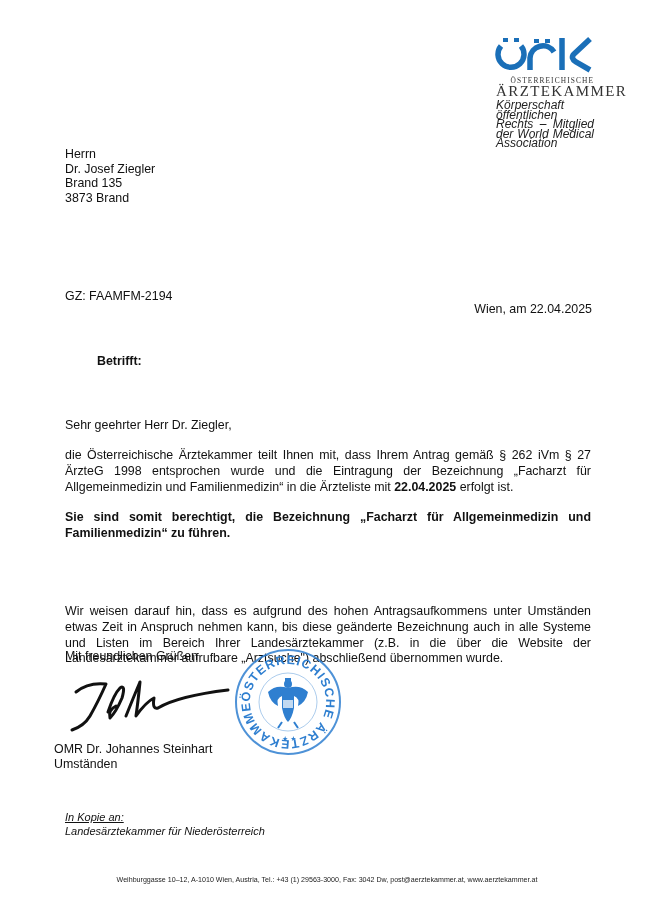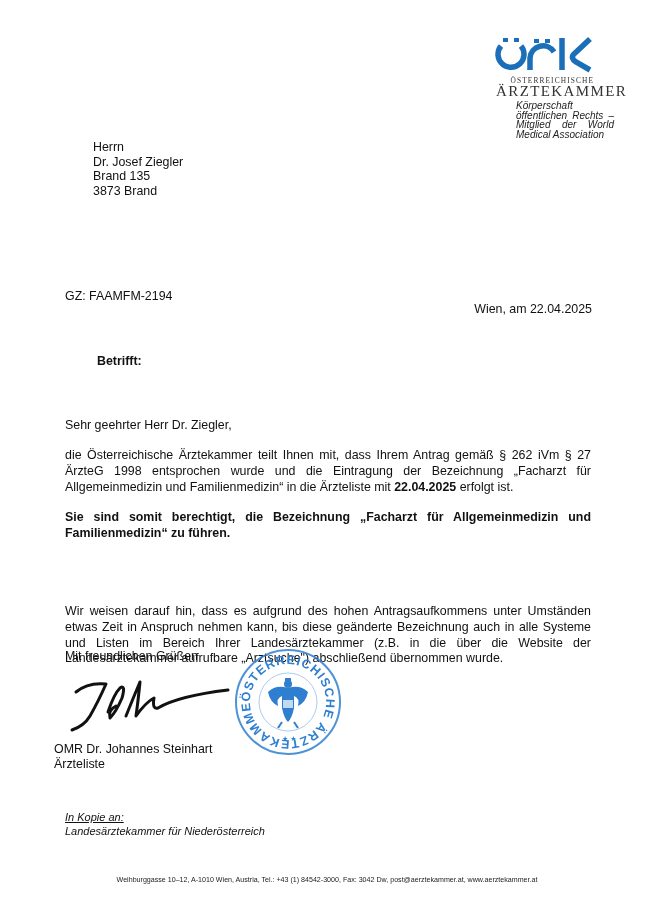--- a/index.html
+++ b/index.html
@@ -4,23 +4,23 @@
 <style>
   html, body { margin: 0; padding: 0; background: #ffffff; }
   body { width: 654px; height: 922px; position: relative; overflow: hidden;
          font-family: "Liberation Sans", sans-serif; color: #111; font-size: 12.4px; }
   .abs { position: absolute; }
   .logo { left: 494px; top: 36px; width: 100px; }
   .logo svg { display: block; }
   .org-name { left: 496px; top: 76px; width: 98px; font-family: "Liberation Serif", serif;
               font-size: 7.4px; letter-spacing: 1.1px; line-height: 10px; color: #333; text-align: right; }
   .org-name .line2 { font-size: 15px; letter-spacing: 1.4px; }
-  .org-sub { left: 516px; top: 101px; width: 98px; font-size: 10px; font-style: italic;
+  .org-sub { left: 496px; top: 101px; width: 98px; font-size: 12px; font-style: italic;
              line-height: 9.5px; color: #222; text-align: justify; text-align-last: left; }
-  .address { left: 65px; top: 140px; line-height: 14.5px; margin-left: 28px; }
+  .address { left: 65px; top: 147px; line-height: 14.5px; }
   .gz { left: 65px; top: 289px; }
   .date { right: 62px; top: 302px; }
   .subject { left: 65px; top: 353px; width: 530px; font-weight: bold; line-height: 16px; }
   .subject .label { position: absolute; left: 0; top: 0; margin-left: 32px; }
   .subject .text { margin-left: 68px; display: block; }
   .salutation { left: 65px; top: 418px; }
   .para { left: 65px; width: 526px; text-align: justify; line-height: 15.8px; }
   .p1 { top: 448px; }
   .p2 { top: 510px; font-weight: bold; }
   .p3 { top: 584px; margin-top: 20px; }
@@ -112,23 +112,23 @@
       <path d="M 56 42 Q 44 38 36 46 Q 38 56 46 60 Q 44 52 50 50 L 50 62 Q 52 72 56 76 Q 60 72 62 62 L 62 50 Q 68 52 66 60 Q 74 56 76 46 Q 68 38 56 42 Z"></path>
       <path d="M 50 76 L 46 82 M 62 76 L 66 82" stroke="#2f7fd0" stroke-width="2"></path>
     </g>
     <rect x="51" y="54" width="10" height="8" fill="#ffffff" opacity="0.7"></rect>
     <text x="50" y="95" font-size="7" fill="#2f7fd0" font-family="'Liberation Sans', sans-serif">★ ★</text>
   </svg>
 </div>
 
 <div class="abs signer">
   <div>OMR Dr. Johannes Steinhart</div>
-  <div>Ärzteliste</div>
+  <div>Umständen</div>
 </div>
 
 <div class="abs copy">
   <div class="head">In Kopie an:</div>
   <div>Landesärztekammer für Niederösterreich</div>
 </div>
 
 <div class="abs footer">
-  <div>Weihburggasse 10–12, A-1010 Wien, Austria, Tel.: +43 (1) 84542-3000, Fax: 3042 Dw, post@aerztekammer.at, www.aerztekammer.at</div>
+  <div>Weihburggasse 10–12, A-1010 Wien, Austria, Tel.: +43 (1) 29563-3000, Fax: 3042 Dw, post@aerztekammer.at, www.aerztekammer.at</div>
 </div>
 
 </body></html>

